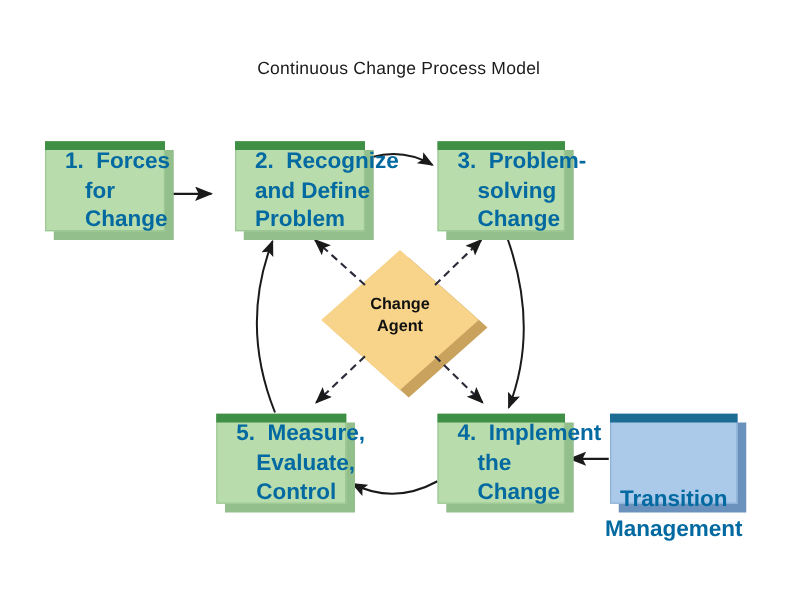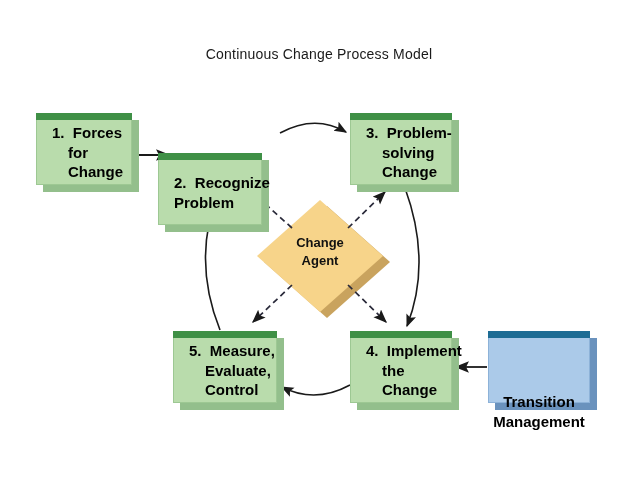--- a/index.html
+++ b/index.html
@@ -74,23 +74,23 @@
   }
   .node-text {
     position: absolute;
     left: 0;
     top: 7px;
     width: 100%;
     height: calc(100% - 7px);
     display: flex;
     flex-direction: column;
     justify-content: center;
-    font-size: 15px;
+    font-size: 18px;
     font-weight: bold;
-    color: #000000;
+    color: #0369a1;
     line-height: 1.32;
     box-sizing: border-box;
   }
   .node-text .tline {
     white-space: pre;
   }
   .text-indent {
     padding-left: 16px;
   }
   .text-center-align {
@@ -151,26 +151,27 @@
   <div class="node-shadow"></div>
   <div class="node-body"></div>
   <div class="node-cap"></div>
   <div class="node-text text-indent">
     <span class="tline">1.  Forces</span>
     <span class="tline text-indent">for</span>
     <span class="tline text-indent">Change</span>
   </div>
 </div>
 
-<div class="node-box" style="left:158px; top:113px; width:104px; height:72px;margin-top:40px;">
+<div class="node-box" style="left:188px; top:113px; width:104px; height:72px;">
   <div class="node-shadow"></div>
   <div class="node-body"></div>
   <div class="node-cap"></div>
   <div class="node-text text-indent">
     <span class="tline">2.  Recognize</span>
+    <span class="tline">and Define</span>
     <span class="tline">Problem</span>
   </div>
 </div>
 
 <div class="node-box" style="left:350px; top:113px; width:102px; height:72px;">
   <div class="node-shadow"></div>
   <div class="node-body"></div>
   <div class="node-cap"></div>
   <div class="node-text text-indent">
     <span class="tline">3.  Problem-</span>

